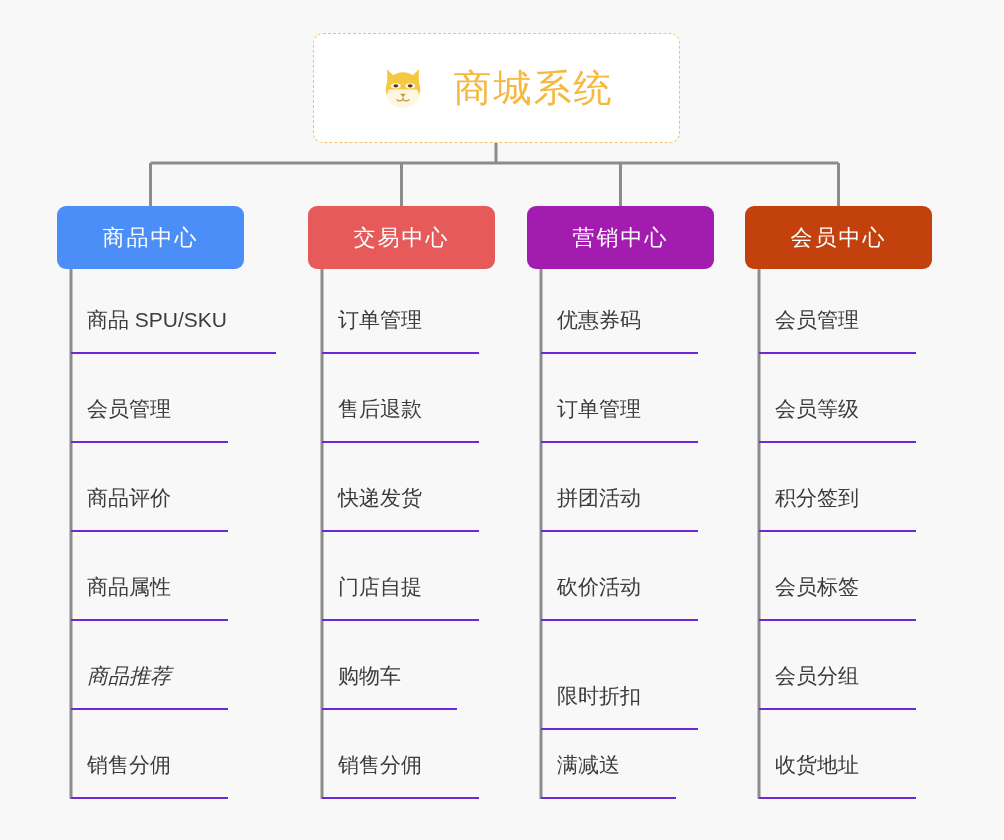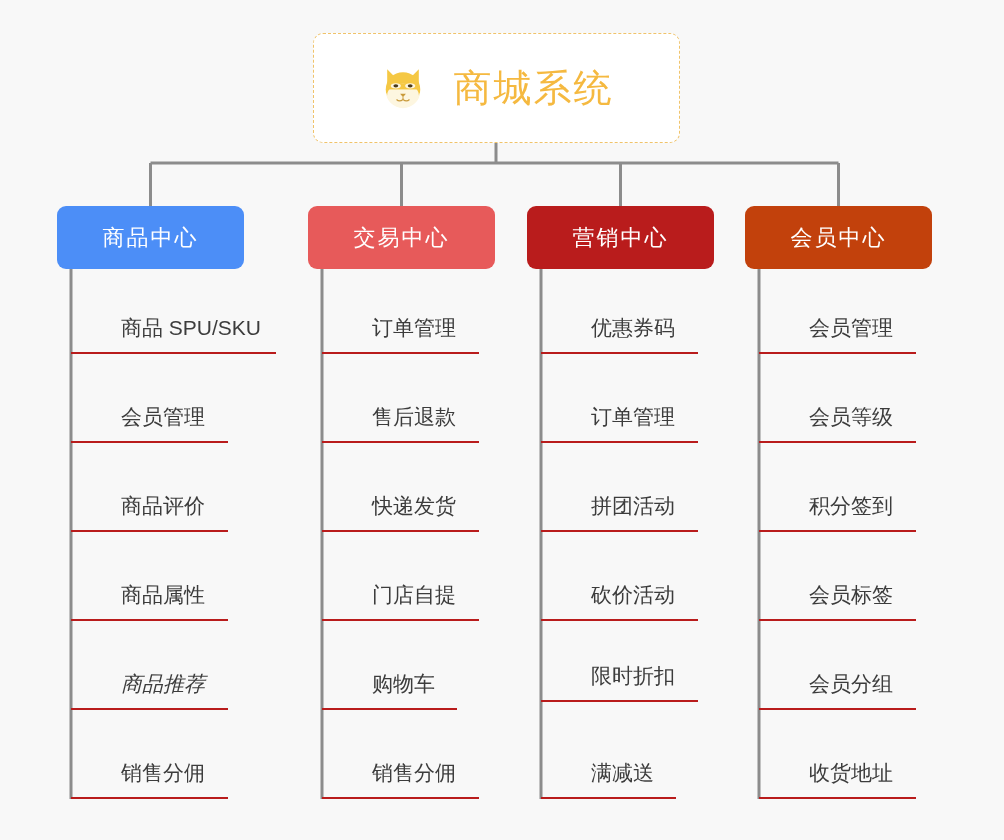--- a/index.html
+++ b/index.html
@@ -74,24 +74,24 @@
     font-size: 22px;
     letter-spacing: 2px;
     white-space: nowrap;
   }
 
   
   .leaf {
     position: absolute;
     height: 46px;
     display: flex;
-    align-items: center;
+    align-items: flex-start;
     box-sizing: border-box;
-    border-bottom: 2px solid #b91c1c;
-    padding-left: 50px;
+    border-bottom: 2px solid #6d28d9;
+    padding-left: 16px;
     padding-bottom: 4px;
   }
   .leaf-label {
     font-size: 21px;
     color: #3c3c3c;
     line-height: 1.1;
     white-space: nowrap;
   }
 </style>
 </head>
@@ -170,36 +170,36 @@
       </div>
       <div class="leaf" style="left: 322px; top: 575px; width: 157px;">
         <span class="leaf-label">门店自提</span>
       </div>
       <div class="leaf" style="left: 322px; top: 664px; width: 135px;">
         <span class="leaf-label">购物车</span>
       </div>
       <div class="leaf" style="left: 322px; top: 753px; width: 157px;">
         <span class="leaf-label">销售分佣</span>
       </div>
-      <div class="cat-box" style="left: 527px; background: #b91c1c;">
+      <div class="cat-box" style="left: 527px; background: #a21caf;">
         <span>营销中心</span>
       </div>
       <div class="leaf" style="left: 541px; top: 308px; width: 157px;">
         <span class="leaf-label">优惠券码</span>
       </div>
       <div class="leaf" style="left: 541px; top: 397px; width: 157px;">
         <span class="leaf-label">订单管理</span>
       </div>
       <div class="leaf" style="left: 541px; top: 486px; width: 157px;">
         <span class="leaf-label">拼团活动</span>
       </div>
       <div class="leaf" style="left: 541px; top: 575px; width: 157px;">
         <span class="leaf-label">砍价活动</span>
       </div>
-      <div class="leaf" style="left: 541px; top: 656px; width: 157px;">
+      <div class="leaf" style="left: 541px; top: 684px; width: 157px;">
         <span class="leaf-label">限时折扣</span>
       </div>
       <div class="leaf" style="left: 541px; top: 753px; width: 135px;">
         <span class="leaf-label">满减送</span>
       </div>
       <div class="cat-box" style="left: 745px; background: #c2410c;">
         <span>会员中心</span>
       </div>
       <div class="leaf" style="left: 759px; top: 308px; width: 157px;">
         <span class="leaf-label">会员管理</span>

